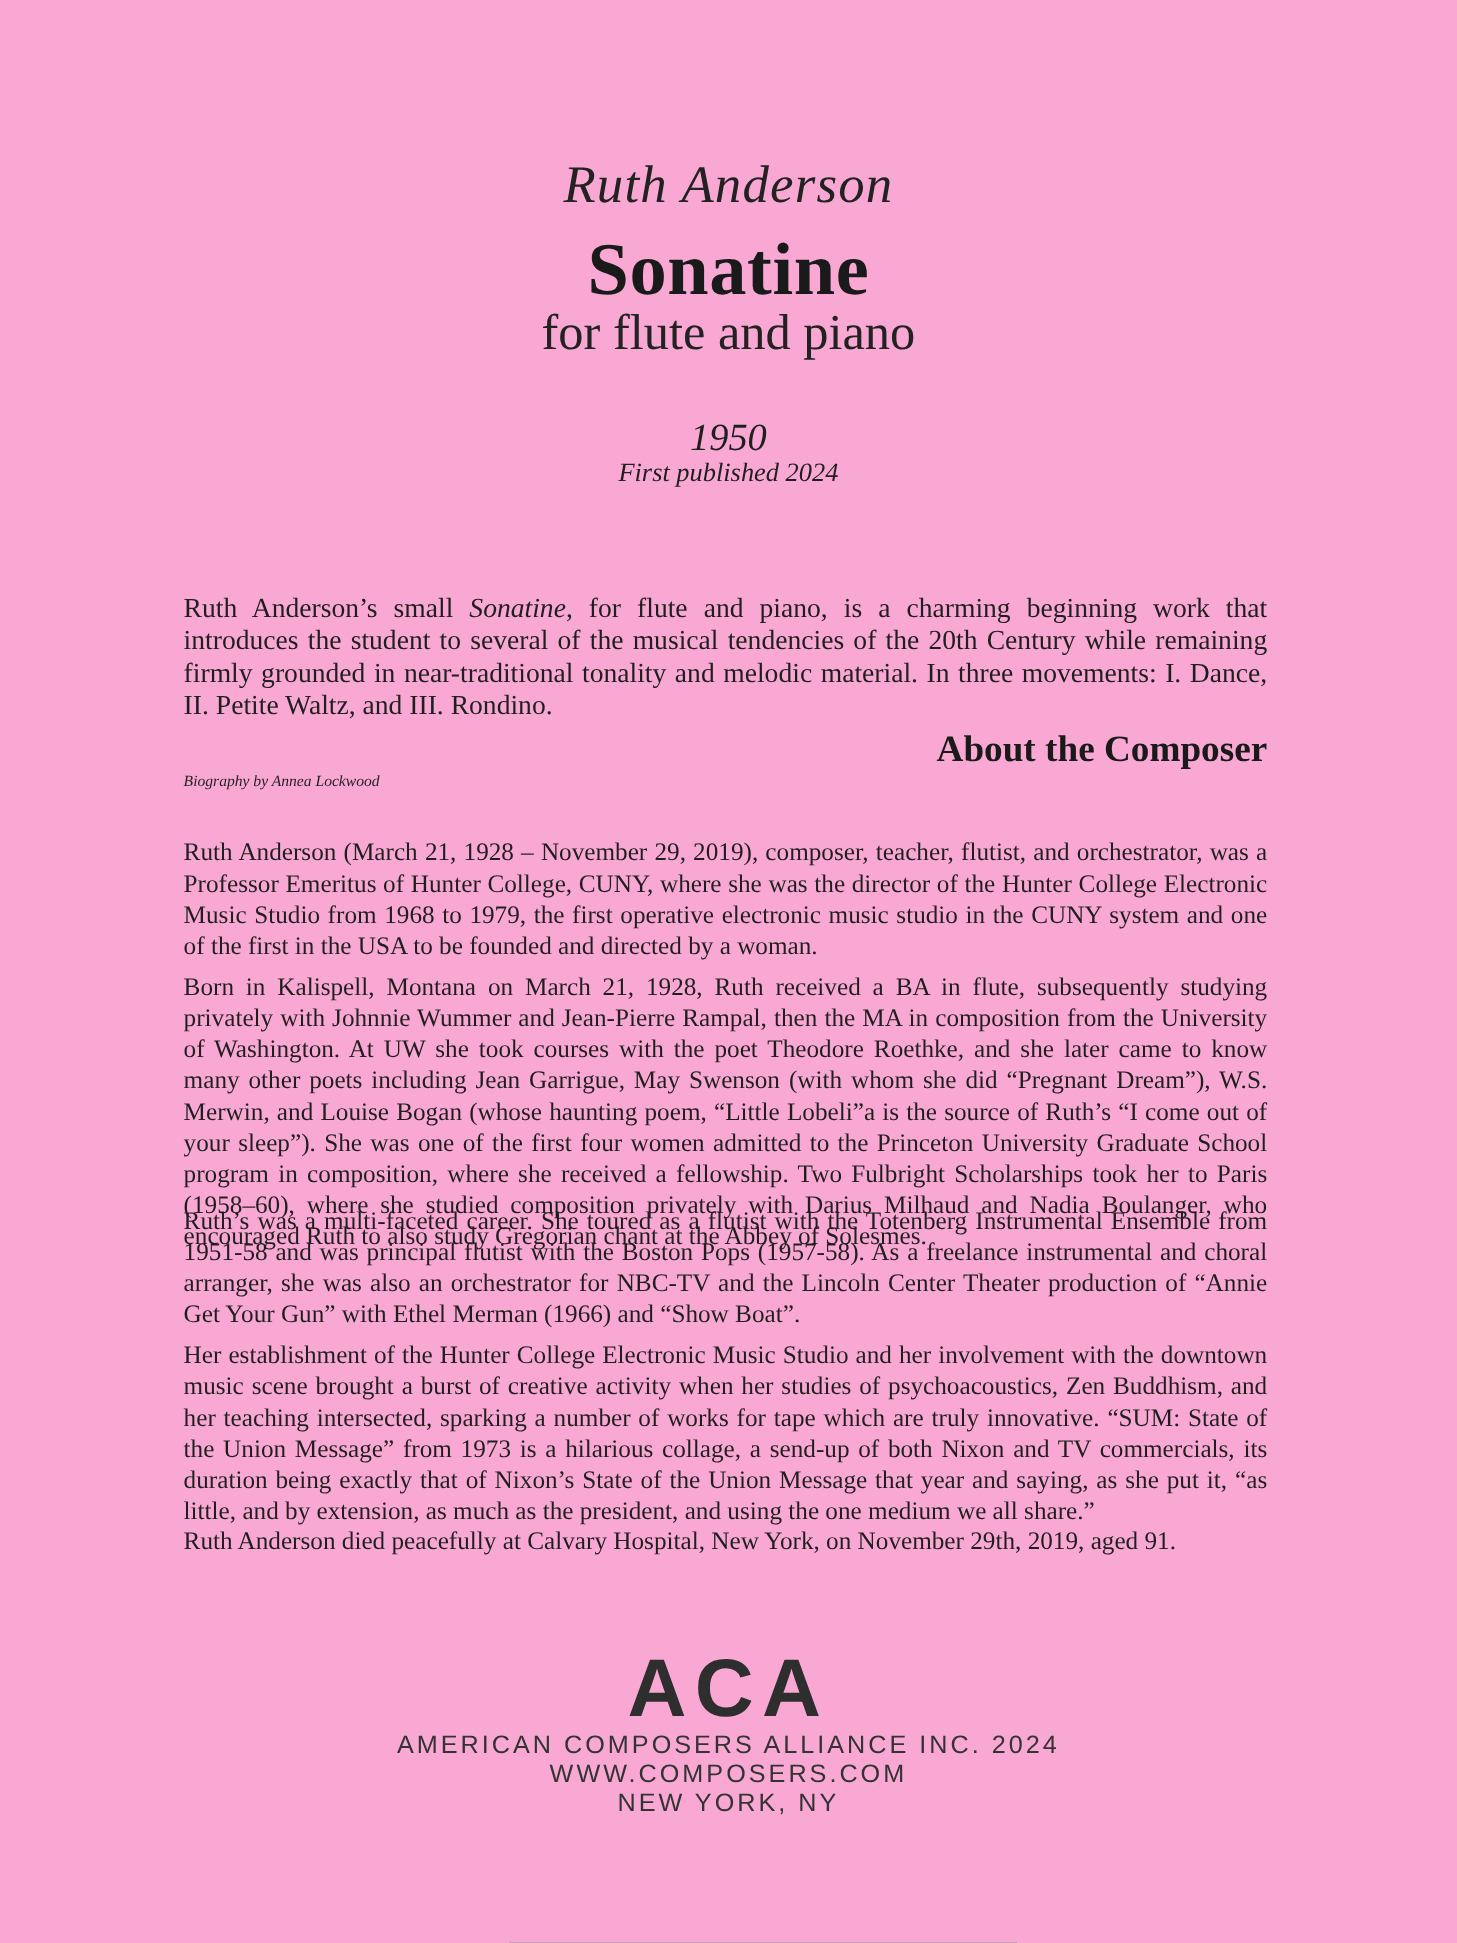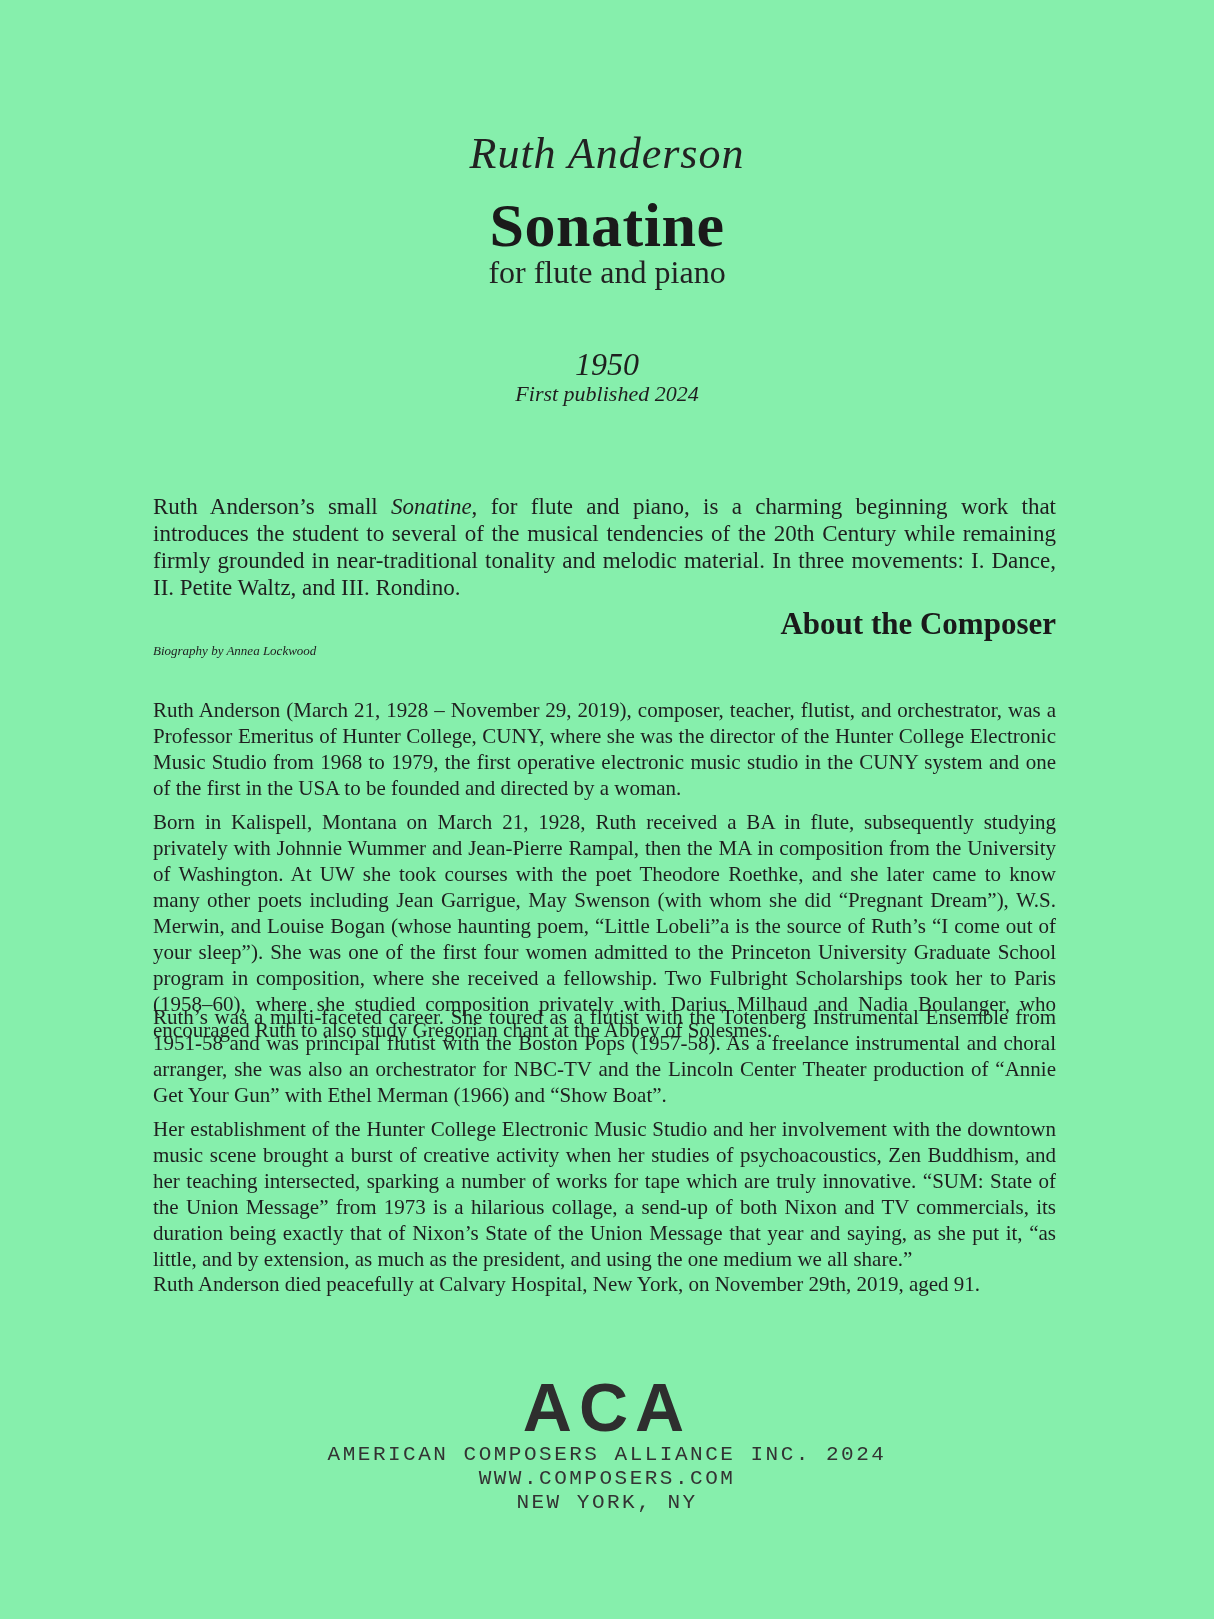--- a/index.html
+++ b/index.html
@@ -1,21 +1,21 @@
 <!DOCTYPE html>
 <html><head>
 <meta charset="utf-8">
 <style>
   html, body { margin: 0; padding: 0; background: #888; }
   .page {
     position: relative;
     width: 1214px;
     height: 1619px;
     margin: 0 auto;
-    background: #86efac;
+    background: #f9a8d4;
     color: #1f1f1f;
     font-family: "Liberation Serif", "DejaVu Serif", serif;
     overflow: hidden;
   }
   .centered { position: absolute; left: 0; right: 0; text-align: center; }
   .composer-name {
     top: 128px;
     font-style: italic;
     font-size: 44px;
     letter-spacing: 1px;
@@ -23,21 +23,21 @@
   }
   .work-title {
     top: 190px;
     font-weight: bold;
     font-size: 62px;
     letter-spacing: 0.5px;
     color: #1a1a1a;
   }
   .work-subtitle {
     top: 254px;
-    font-size: 32px;
+    font-size: 42px;
     color: #222;
   }
   .work-year {
     top: 346px;
     font-size: 32px;
     font-style: italic;
   }
   .work-published {
     top: 381px;
     font-style: italic;
@@ -79,21 +79,21 @@
   .bio-p5 { top: 1250px; text-align: left; }
   .footer-logo {
     top: 1368px;
     font-family: "Liberation Sans", "DejaVu Sans", sans-serif;
     font-size: 68px;
     font-weight: 700;
     letter-spacing: 7px;
     color: #2e2e2e;
   }
   .footer-line {
-    font-family: Liberation Mono, monospace;
+    font-family: Liberation Sans, sans-serif;
     font-size: 21px;
     letter-spacing: 2.5px;
     color: #333333;
   }
   .footer-l1 { top: 1443px; }
   .footer-l2 { top: 1467px; }
   .footer-l3 { top: 1491px; }
 </style>
 </head>
 <body>

